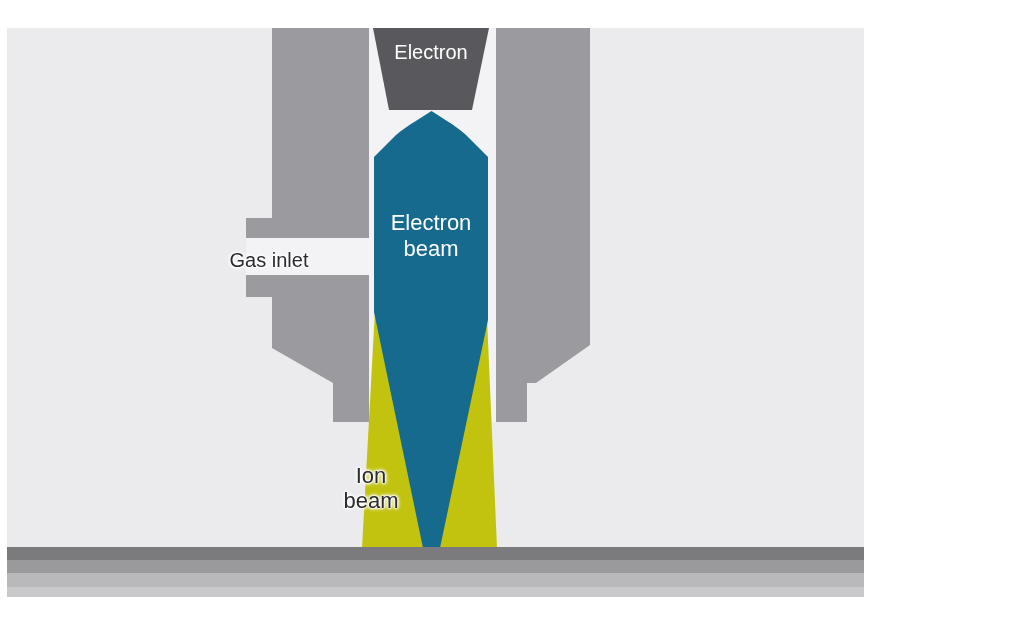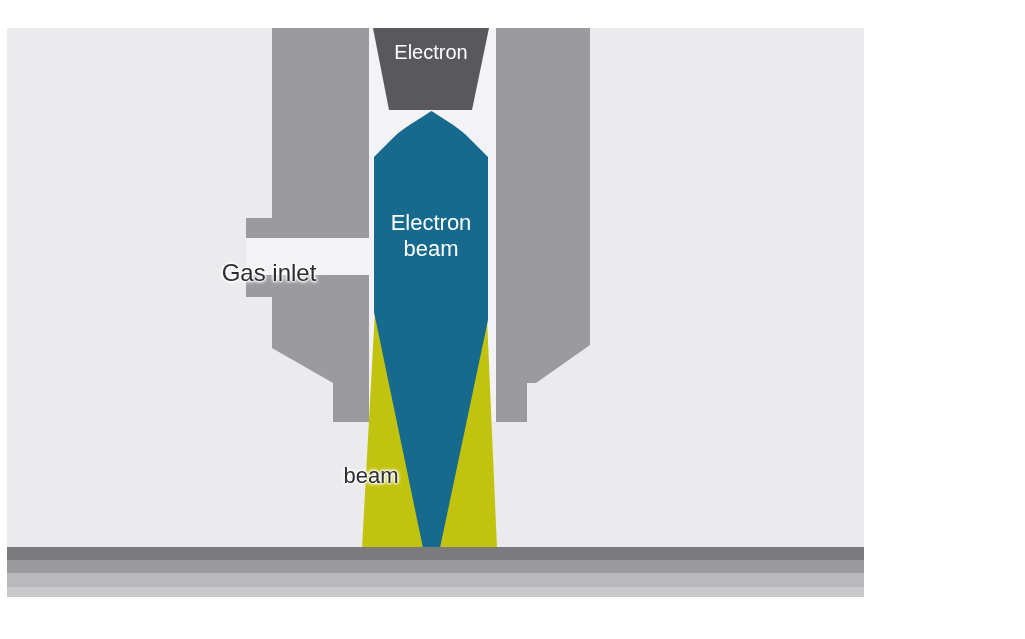--- a/index.html
+++ b/index.html
@@ -22,21 +22,21 @@
     -webkit-user-select:none;user-select:none;
   }
   .label span{display:block;}
   .label-light{color:var(--label-light);}
   .label-dark{
     color:var(--label-dark);
     text-shadow:0 0 2px #fff,0 0 2px #fff,0 0 3px #fff,0 0 3px #fff,0 0 4px #fff,0 0 5px #fff;
   }
   .emitter-label{left:331px;top:40px;width:200px;font-size:20px;line-height:25px;}
   .ebeam-label{left:331px;top:210px;width:200px;font-size:22px;line-height:26px;}
-  .gas-label{left:169px;top:260px;width:200px;font-size:24px;line-height:25px;}
+  .gas-label{left:169px;top:248px;width:200px;font-size:20px;line-height:25px;}
   .ion-label{left:271px;top:463px;width:200px;font-size:22px;line-height:25px;}
 </style>
 </head>
 <body>
 
 <div class="stage">
 
   <svg width="1025" height="639" viewBox="0 0 1025 639">
 
     <rect x="7" y="28" width="857" height="569" style="fill:var(--panel-bg)"></rect>
@@ -71,16 +71,17 @@
   <div class="label label-light ebeam-label">
     <span>Electron</span>
     <span>beam</span>
   </div>
 
   <div class="label label-dark gas-label">
     <span>Gas inlet</span>
   </div>
 
   <div class="label label-dark ion-label">
+    <span>Ion</span>
     <span>beam</span>
   </div>
 
 </div>
 
 </body></html>

